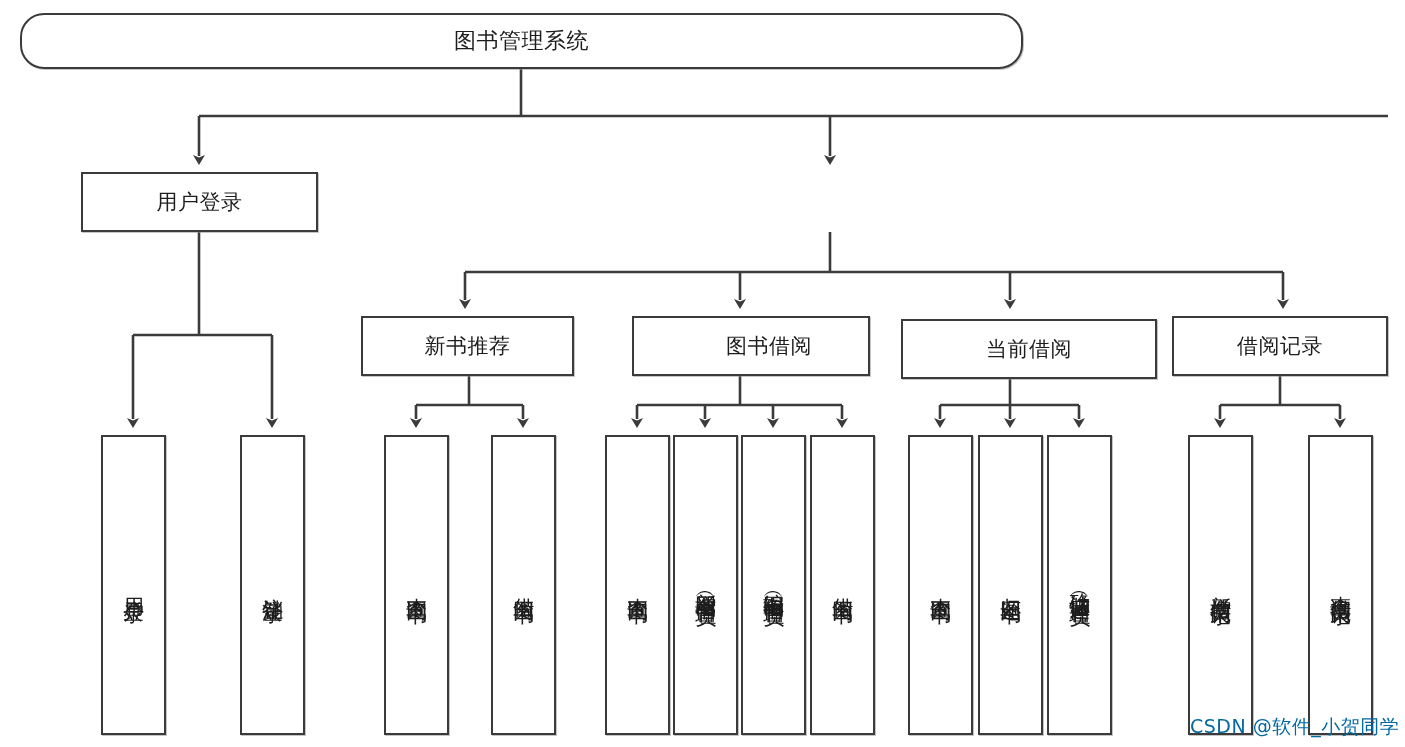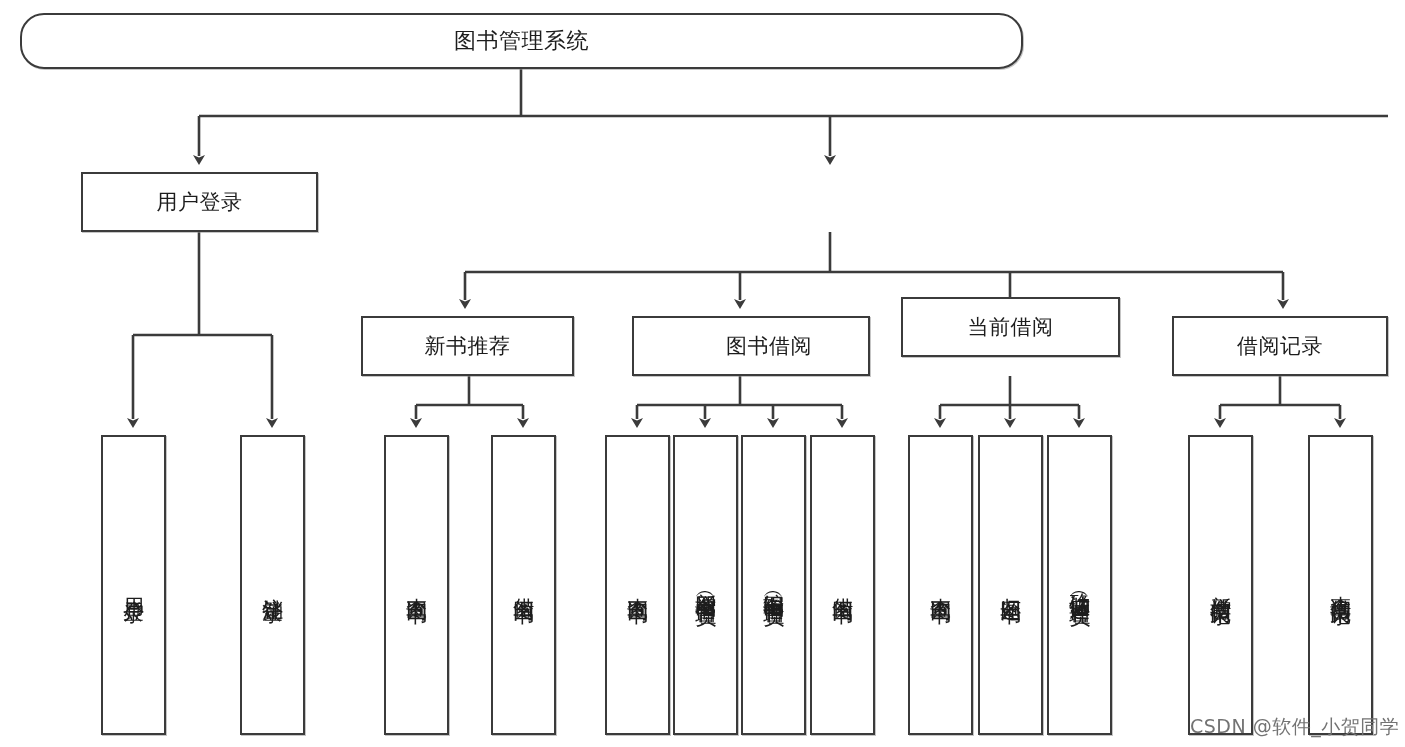--- a/index.html
+++ b/index.html
@@ -50,21 +50,21 @@
   .node.leaf .label {
     writing-mode: vertical-rl;
     text-orientation: upright;
     font-size: 21px;
     line-height: 1.45;
     letter-spacing: 2px;
     white-space: nowrap;
   }
   .watermark {
     position: absolute;
-    color: #737373;
+    color: #0369a1;
     font-size: 19px;
     white-space: nowrap;
     letter-spacing: 0.5px;
   }
 </style>
 </head>
 <body>
 
 <div id="canvas">
 
@@ -125,21 +125,21 @@
   <div class="node" style="left:81px; top:172px; width:237px; height:60px;">
     <span class="label">用户登录</span>
   </div>
 
   <div class="node" style="left:361px; top:316px; width:213px; height:60px;">
     <span class="label">新书推荐</span>
   </div>
   <div class="node" style="left:632px; top:316px; width:238px; height:60px;padding-left:36px;">
     <span class="label">图书借阅</span>
   </div>
-  <div class="node" style="left:901px; top:297px; width:219px; height:60px;text-align:right;">
+  <div class="node" style="left:901px; top:319px; width:256px; height:60px;text-align:right;">
     <span class="label">当前借阅</span>
   </div>
   <div class="node" style="left:1172px; top:316px; width:216px; height:60px;">
     <span class="label">借阅记录</span>
   </div>
 
   <div class="node leaf" style="left:101px; top:435px; width:65px; height:300px;">
     <span class="label">用户登录</span>
   </div>
   <div class="node leaf" style="left:240px; top:435px; width:65px; height:300px;">

